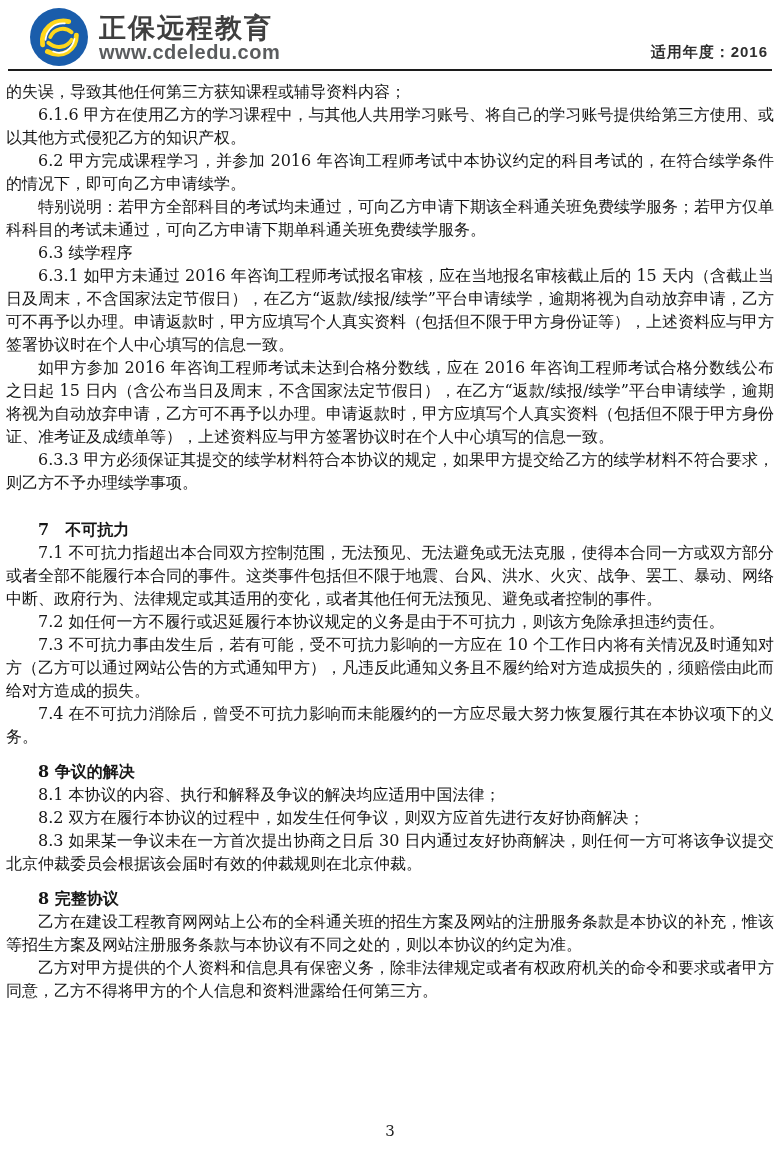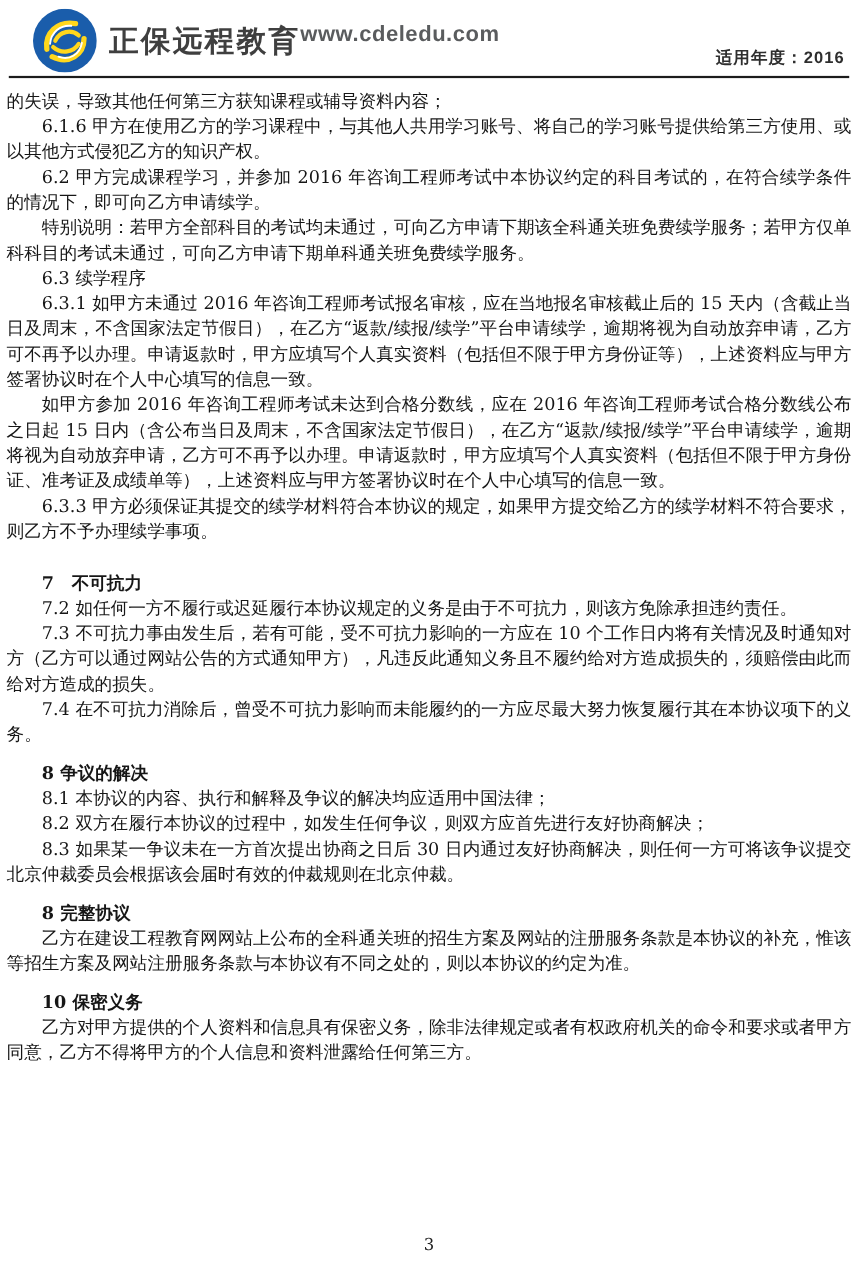--- a/index.html
+++ b/index.html
@@ -16,21 +16,21 @@
     position:relative;
     height:69px;
     margin:0 8px;
     border-bottom:2px solid #1c1c1c;
   }
   .brand{
     position:absolute;left:22px;top:8px;
     display:flex;align-items:center;gap:11px;
   }
   .brand-logo{width:58px;height:58px;display:block;}
-  .brand-text{display:flex;justify-content:center;}
+  .brand-text{display:flex;flex-direction:column;justify-content:center;}
   .brand-name{
     font-family:"Liberation Sans","DejaVu Sans",sans-serif;
     font-weight:700;font-size:27px;line-height:30px;
     color:#3f3f3f;letter-spacing:2px;
   }
   .brand-url{
     font-family:"Liberation Sans","DejaVu Sans",sans-serif;
     font-weight:700;font-size:20px;line-height:18px;
     color:#5a5c5e;letter-spacing:.5px;
   }
@@ -90,28 +90,28 @@
   <div class="content">
       <p class="cont">的失误，导致其他任何第三方获知课程或辅导资料内容；</p>
       <p class="para">6.1.6 甲方在使用乙方的学习课程中，与其他人共用学习账号、将自己的学习账号提供给第三方使用、或以其他方式侵犯乙方的知识产权。</p>
       <p class="para">6.2 甲方完成课程学习，并参加 2016 年咨询工程师考试中本协议约定的科目考试的，在符合续学条件的情况下，即可向乙方申请续学。</p>
       <p class="para">特别说明：若甲方全部科目的考试均未通过，可向乙方申请下期该全科通关班免费续学服务；若甲方仅单科科目的考试未通过，可向乙方申请下期单科通关班免费续学服务。</p>
       <p class="para">6.3 续学程序</p>
       <p class="para">6.3.1 如甲方未通过 2016 年咨询工程师考试报名审核，应在当地报名审核截止后的 15 天内（含截止当日及周末，不含国家法定节假日），在乙方“返款/续报/续学”平台申请续学，逾期将视为自动放弃申请，乙方可不再予以办理。申请返款时，甲方应填写个人真实资料（包括但不限于甲方身份证等），上述资料应与甲方签署协议时在个人中心填写的信息一致。</p>
       <p class="para">如甲方参加 2016 年咨询工程师考试未达到合格分数线，应在 2016 年咨询工程师考试合格分数线公布之日起 15 日内（含公布当日及周末，不含国家法定节假日），在乙方“返款/续报/续学”平台申请续学，逾期将视为自动放弃申请，乙方可不再予以办理。申请返款时，甲方应填写个人真实资料（包括但不限于甲方身份证、准考证及成绩单等），上述资料应与甲方签署协议时在个人中心填写的信息一致。</p>
       <p class="para">6.3.3 甲方必须保证其提交的续学材料符合本协议的规定，如果甲方提交给乙方的续学材料不符合要求，则乙方不予办理续学事项。</p>
       <p class="heading gap-large">7　不可抗力</p>
+      <p class="para">7.1 不可抗力指超出本合同双方控制范围，无法预见、无法避免或无法克服，使得本合同一方或双方部分或者全部不能履行本合同的事件。这类事件包括但不限于地震、台风、洪水、火灾、战争、罢工、暴动、网络中断、政府行为、法律规定或其适用的变化，或者其他任何无法预见、避免或者控制的事件。</p>
       <p class="para">7.2 如任何一方不履行或迟延履行本协议规定的义务是由于不可抗力，则该方免除承担违约责任。</p>
       <p class="para">7.3 不可抗力事由发生后，若有可能，受不可抗力影响的一方应在 10 个工作日内将有关情况及时通知对方（乙方可以通过网站公告的方式通知甲方），凡违反此通知义务且不履约给对方造成损失的，须赔偿由此而给对方造成的损失。</p>
       <p class="para">7.4 在不可抗力消除后，曾受不可抗力影响而未能履约的一方应尽最大努力恢复履行其在本协议项下的义务。</p>
       <p class="heading">8 争议的解决</p>
       <p class="para">8.1 本协议的内容、执行和解释及争议的解决均应适用中国法律；</p>
       <p class="para">8.2 双方在履行本协议的过程中，如发生任何争议，则双方应首先进行友好协商解决；</p>
       <p class="para">8.3 如果某一争议未在一方首次提出协商之日后 30 日内通过友好协商解决，则任何一方可将该争议提交北京仲裁委员会根据该会届时有效的仲裁规则在北京仲裁。</p>
       <p class="heading">8 完整协议</p>
       <p class="para">乙方在建设工程教育网网站上公布的全科通关班的招生方案及网站的注册服务条款是本协议的补充，惟该等招生方案及网站注册服务条款与本协议有不同之处的，则以本协议的约定为准。</p>
-      <p class="heading">10 保密义务</p>
       <p class="para">乙方对甲方提供的个人资料和信息具有保密义务，除非法律规定或者有权政府机关的命令和要求或者甲方同意，乙方不得将甲方的个人信息和资料泄露给任何第三方。</p>
     </div>
 
   <div class="page-number">3</div>
 
 </div>
 
 </body></html>

